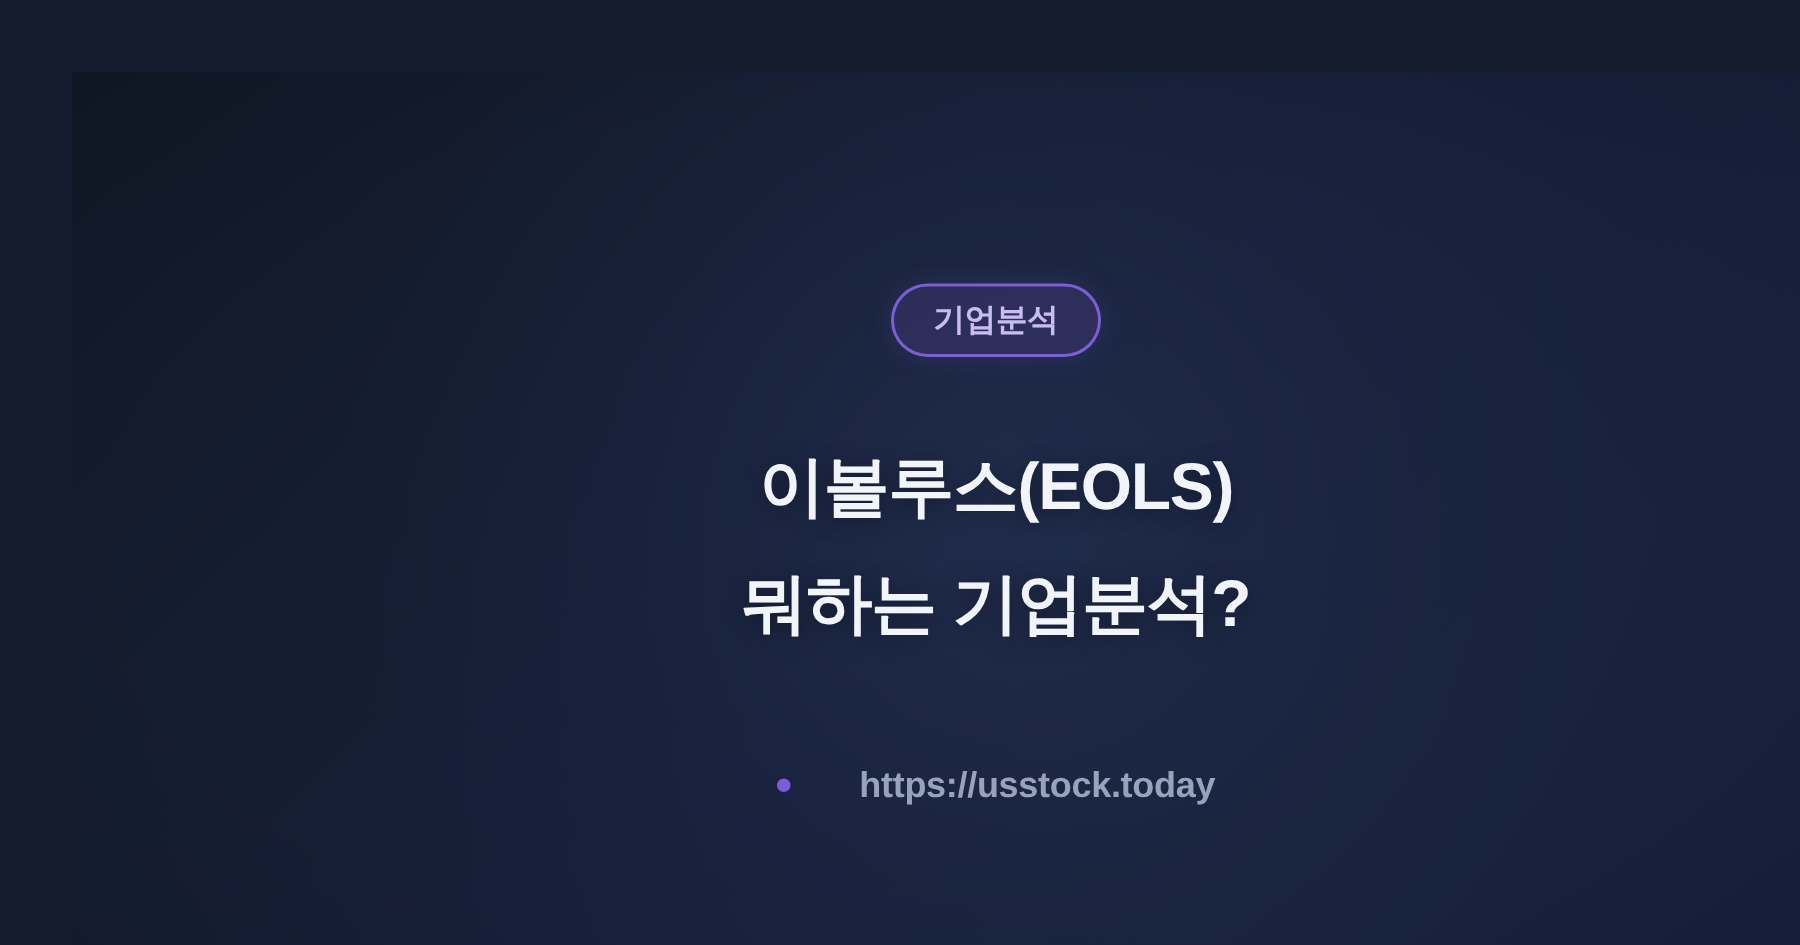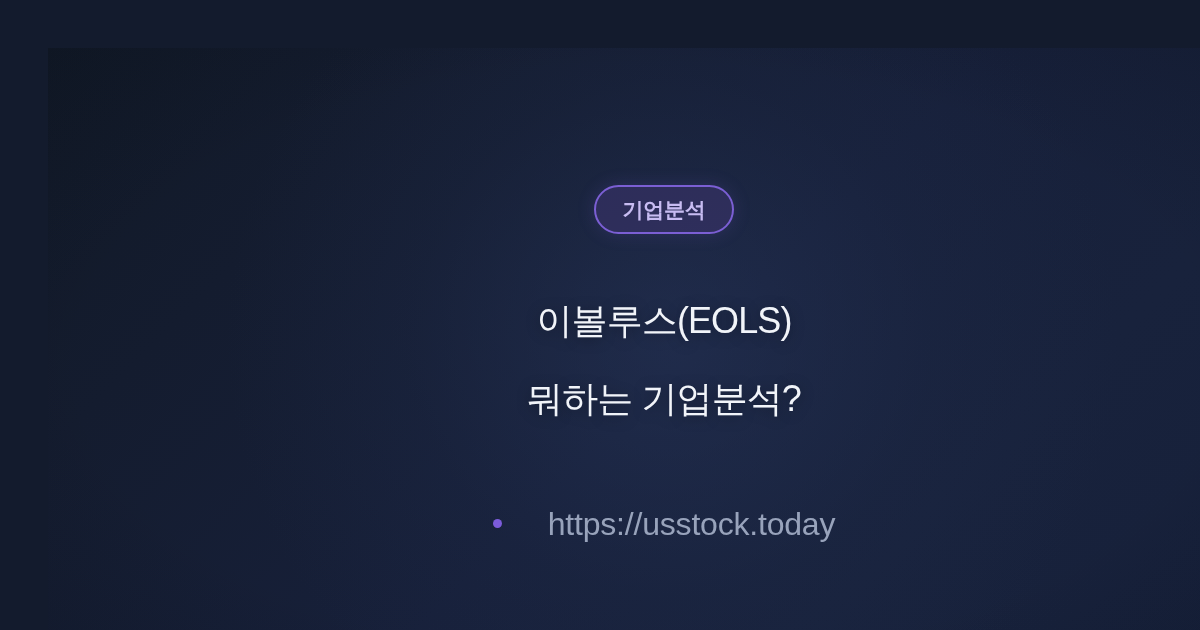--- a/index.html
+++ b/index.html
@@ -77,22 +77,22 @@
     font-weight: 700;
     letter-spacing: -0.2px;
     line-height: 1;
     box-shadow: 0 0 18px rgba(123, 95, 212, 0.18);
     margin-bottom: 24px;
   }
 
   
   .title {
     color: #f1f4f9;
-    font-size: 36px;
-    font-weight: 400;
+    font-size: 44px;
+    font-weight: 700;
     line-height: 62px;
     letter-spacing: -0.9px;
     text-shadow: 0 2px 14px rgba(0, 0, 0, 0.35);
   }
 
   .title-line { display: block; white-space: nowrap; }
 
   
   .url-row {
     display: flex;
@@ -105,22 +105,22 @@
   .bullet-dot {
     width: 9px;
     height: 9px;
     border-radius: 50%;
     background: #7c5cdb;
     flex: 0 0 auto;
   }
 
   .url-text {
     color: #98a3bb;
-    font-size: 32px;
-    font-weight: 400;
+    font-size: 24px;
+    font-weight: 700;
     letter-spacing: -0.2px;
     line-height: 1;
   }
 </style>
 </head>
 <body>
 
 <div class="og-card">
   <div class="content">
 

